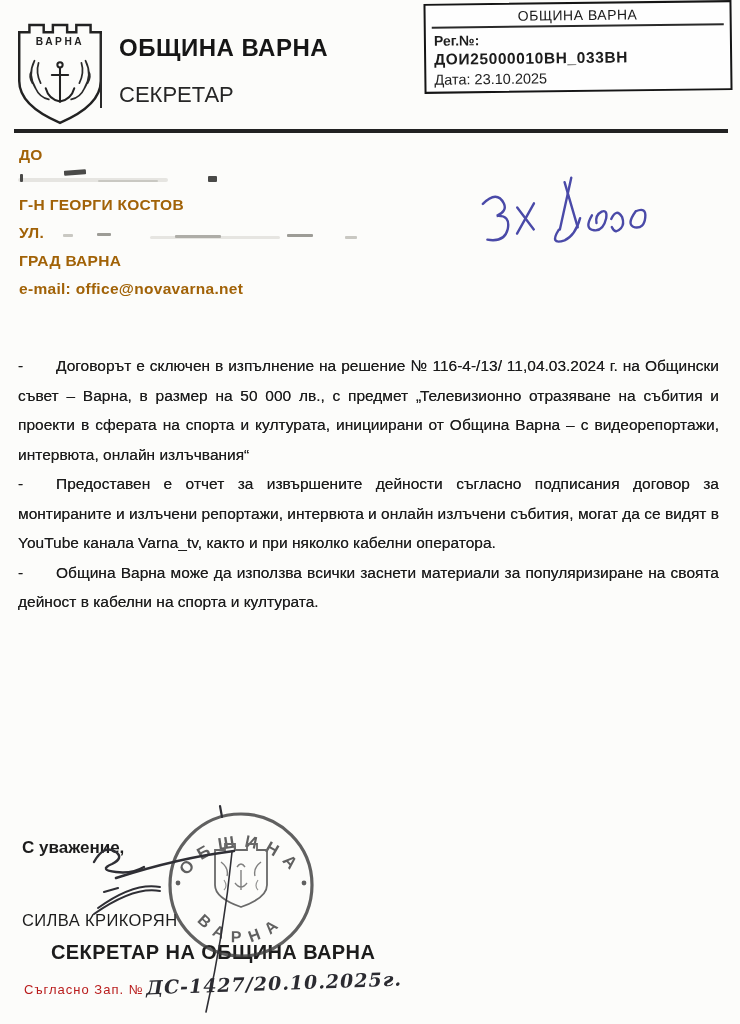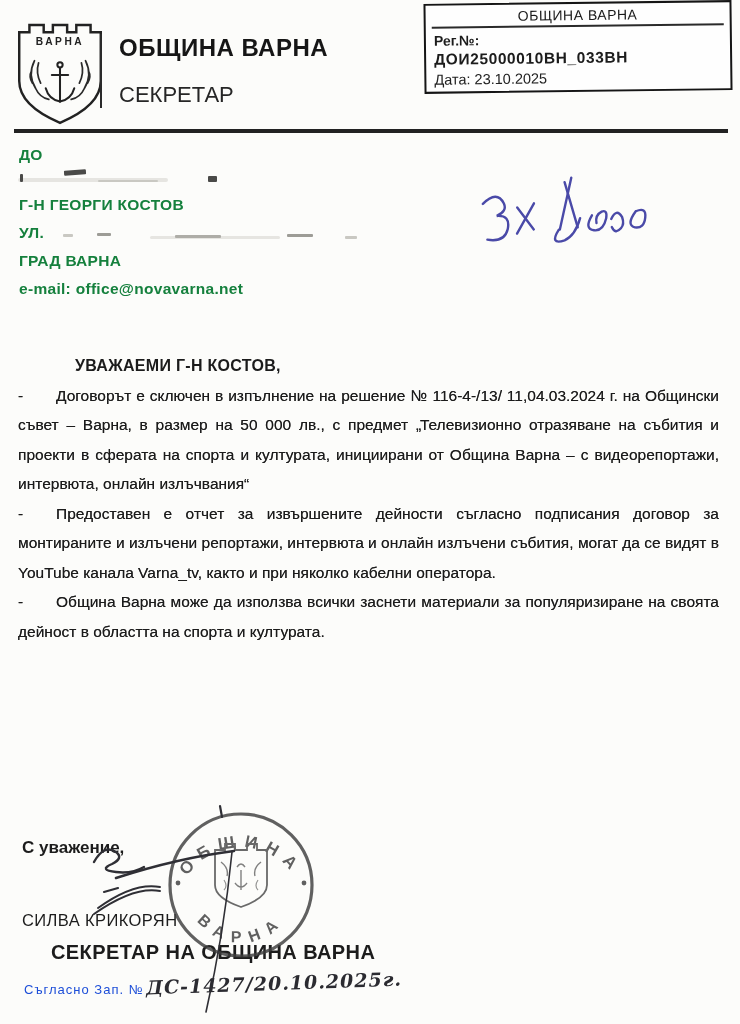--- a/index.html
+++ b/index.html
@@ -20,21 +20,21 @@
     position:absolute;left:424px;top:2px;width:308px;height:90px;
     border:2px solid #151515;background:#fefefe;transform:rotate(-.7deg);
     box-sizing:border-box;padding:3px 8px 0 8px;
   }
   .regbox .rb-title{text-align:center;font-size:14px;color:#1a1a1a;letter-spacing:.5px;}
   .regbox .rb-line{height:0;border-top:2px solid #2a2a2a;margin:2px -2px 4px -2px;}
   .regbox .rb-label{font-size:14px;font-weight:bold;line-height:17px;}
   .regbox .rb-number{font-size:15.5px;font-weight:bold;letter-spacing:.6px;line-height:19px;}
   .regbox .rb-date{font-size:14.5px;margin-top:3px;color:#222;}
   
-  .addr{position:absolute;left:19px;font-size:15.5px;font-weight:bold;letter-spacing:.3px;color:#15803d;}
+  .addr{position:absolute;left:19px;font-size:15.5px;font-weight:bold;letter-spacing:.3px;color:#a16207;}
   .smudge{position:absolute;}
   .smudge .streak{position:absolute;background:#e6e5e1;border-radius:2px;}
   .smudge .mark{position:absolute;background:#4a4a48;border-radius:1px;}
   .smudge .dash{position:absolute;background:#c9c8c2;border-radius:1px;}
   
   .blue-note{position:absolute;left:468px;top:172px;width:200px;height:90px;transform:rotate(-4deg);}
   
   .bodytext{
     position:absolute;left:18px;top:351px;width:701px;
     font-size:15.5px;line-height:29.5px;text-align:justify;color:#1b1b1b;
@@ -45,21 +45,21 @@
   .para-indent{text-indent:57px;}
   .bullet .dashcol{display:inline-block;width:38px;}
   
   .closing{position:absolute;left:22px;top:838px;font-size:17px;font-weight:bold;text-align:right;}
   .sig-name{position:absolute;left:22px;top:911px;font-size:16.5px;font-weight:normal;letter-spacing:.4px;}
   .sig-title{position:absolute;left:22px;top:941px;font-size:20px;font-weight:bold;letter-spacing:.4px;margin-left:29px;}
   
   .stamp{position:absolute;left:158px;top:810px;width:166px;height:156px;opacity:.82;}
   .ink-overlay{position:absolute;left:70px;top:800px;width:240px;height:220px;pointer-events:none;}
   
-  .filing-label{position:absolute;left:24px;top:982px;font-size:13px;color:#1d4ed8;letter-spacing:1px;}
+  .filing-label{position:absolute;left:24px;top:982px;font-size:13px;color:#b91c1c;letter-spacing:1px;}
   .filing-number{
     position:absolute;left:146px;top:972px;font-size:19px;
     font-family:"DejaVu Serif", serif;font-style:italic;font-weight:bold;
     color:#2b2b31;transform:rotate(-2deg);letter-spacing:1px;
   }
   .hand{font-family:"DejaVu Serif", serif;font-style:italic;}
 </style>
 </head>
 <body>
 
@@ -127,24 +127,23 @@
       <path d="M106,6 l-15,51"></path>
       <path d="M99,10 l10,46"></path>
       <path d="M90,57 q-11,15 5,11 q11,-4 17,-21"></path>
       <path d="M124,45 q-9,13 1,15 q9,2 13,-11 q2,-9 -4,-7 q-7,3 -6,11"></path>
       <path d="M143,50 q6,-11 11,-1 q2,7 -2,11 q-6,6 -9,-2"></path>
       <path d="M168,44 q11,-4 9,7 q-2,11 -11,9 q-9,-3 2,-16"></path>
     </g>
   </svg>
 
   <div class="bodytext">
-    <p class="salutation">УВАЖАЕМИ Г-Н КОСТОВ,</p>
     <p class="bullet"><span class="dashcol">-</span><span>Договорът е сключен в изпълнение на решение № 116-4-/13/ 11,04.03.2024 г. на Общински съвет – Варна, в размер на 50 000 лв., с предмет „Телевизионно отразяване на събития и проекти в сферата на спорта и културата, инициирани от Община Варна – с видеорепортажи, интервюта, онлайн излъчвания“</span></p>
     <p class="bullet"><span class="dashcol">-</span><span>Предоставен е отчет за извършените дейности съгласно подписания договор за монтираните и излъчени репортажи, интервюта и онлайн излъчени събития, могат да се видят в YouTube канала Varna_tv, както и при няколко кабелни оператора.</span></p>
-    <p class="bullet"><span class="dashcol">-</span><span>Община Варна може да използва всички заснети материали за популяризиране на своята дейност в областта на спорта и културата.</span></p>
+    <p class="bullet"><span class="dashcol">-</span><span>Община Варна може да използва всички заснети материали за популяризиране на своята дейност в кабелни на спорта и културата.</span></p>
   </div>
 
   <div class="closing">С уважение,</div>
   <div class="sig-name">СИЛВА КРИКОРЯН</div>
   <div class="sig-title">СЕКРЕТАР НА ОБЩИНА ВАРНА</div>
 
   <svg class="stamp" viewBox="0 0 166 156">
     <defs>
       <path id="arcTop" d="M 20,90 A 64,64 0 0 1 146,90"></path>
       <path id="arcBottom" d="M 30,92 A 55,55 0 0 0 136,92"></path>

